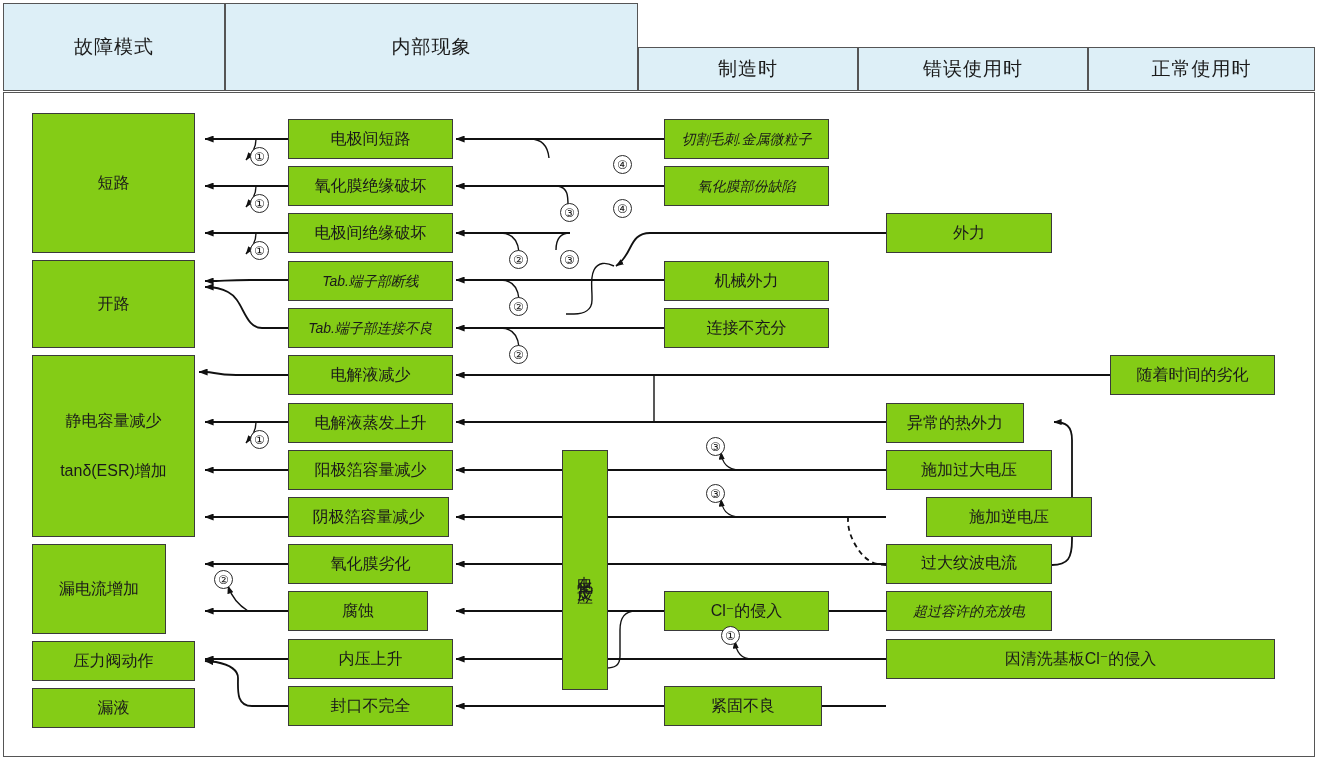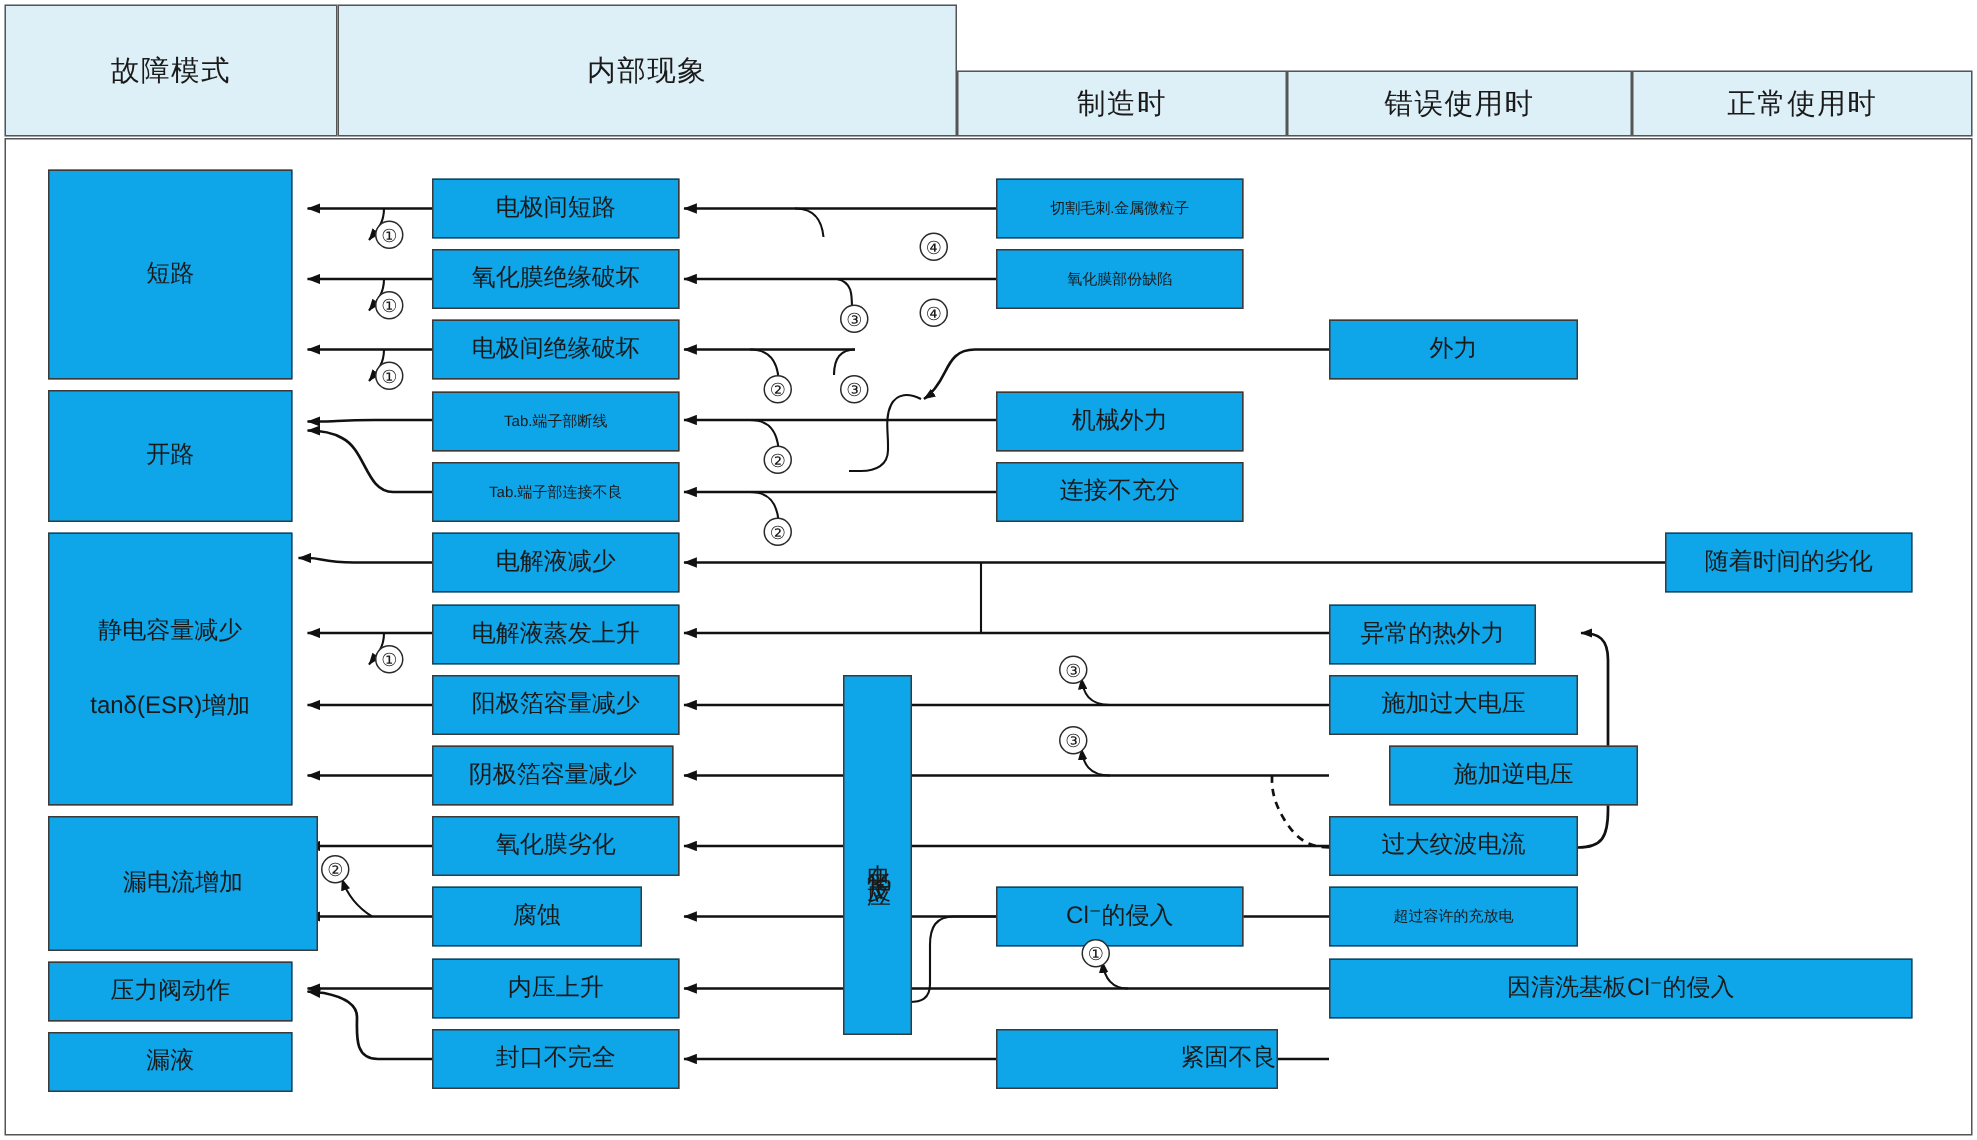--- a/index.html
+++ b/index.html
@@ -39,21 +39,21 @@
     height: 665px;
     border: 1px solid #555555;
     box-sizing: border-box;
     background: #ffffff;
   }
   
   .node {
     position: absolute;
     border: 1.5px solid #3a3a3a;
     box-sizing: border-box;
-    background: #0ea5e9;
+    background: #84cc16;
     display: flex;
     align-items: center;
     justify-content: center;
     text-align: center;
     color: #1a1a1a;
     font-size: 16px;
     line-height: 1.5;
     z-index: 5;
   }
   .node.mode {
@@ -61,21 +61,22 @@
     flex-direction: column;
     gap: 26px;
   }
   .node.vertical {
     writing-mode: vertical-rl;
     text-orientation: upright;
     letter-spacing: 3px;
     font-size: 16px;
   }
   .node.small {
-    font-size: 10px;
+    font-size: 14px;
+    font-style: italic;
   }
   
   .marker {
     position: absolute;
     width: 19px;
     height: 19px;
     border: 1.3px solid #2a2a2a;
     border-radius: 50%;
     box-sizing: border-box;
     display: flex;
@@ -246,21 +247,21 @@
   <div class="node mode" style="left:32px; top:113px; width:163px; height:140px;">
     <span>短路</span>
   </div>
   <div class="node mode" style="left:32px; top:260px; width:163px; height:88px;">
     <span>开路</span>
   </div>
   <div class="node mode" style="left:32px; top:355px; width:163px; height:182px;">
     <span>静电容量减少</span>
     <span>tanδ(ESR)增加</span>
   </div>
-  <div class="node mode" style="left:32px; top:544px; width:180px; height:90px;">
+  <div class="node mode" style="left:32px; top:544px; width:134px; height:90px;">
     <span>漏电流增加</span>
   </div>
   <div class="node mode" style="left:32px; top:641px; width:163px; height:40px;">
     <span>压力阀动作</span>
   </div>
   <div class="node mode" style="left:32px; top:688px; width:163px; height:40px;">
     <span>漏液</span>
   </div>
 
   <div class="node" style="left:288px; top:119px; width:165px; height:40px;">
@@ -315,21 +316,21 @@
   </div>
   <div class="node" style="left:664px; top:261px; width:165px; height:40px;">
     <span>机械外力</span>
   </div>
   <div class="node" style="left:664px; top:308px; width:165px; height:40px;">
     <span>连接不充分</span>
   </div>
   <div class="node" style="left:664px; top:591px; width:165px; height:40px;">
     <span>Cl⁻的侵入</span>
   </div>
-  <div class="node" style="left:664px; top:686px; width:188px; height:40px;justify-content:flex-end;">
+  <div class="node" style="left:664px; top:686px; width:158px; height:40px;">
     <span>紧固不良</span>
   </div>
 
   <div class="node" style="left:886px; top:213px; width:166px; height:40px;">
     <span>外力</span>
   </div>
   <div class="node" style="left:886px; top:403px; width:138px; height:40px;">
     <span>异常的热外力</span>
   </div>
   <div class="node" style="left:886px; top:450px; width:166px; height:40px;">

